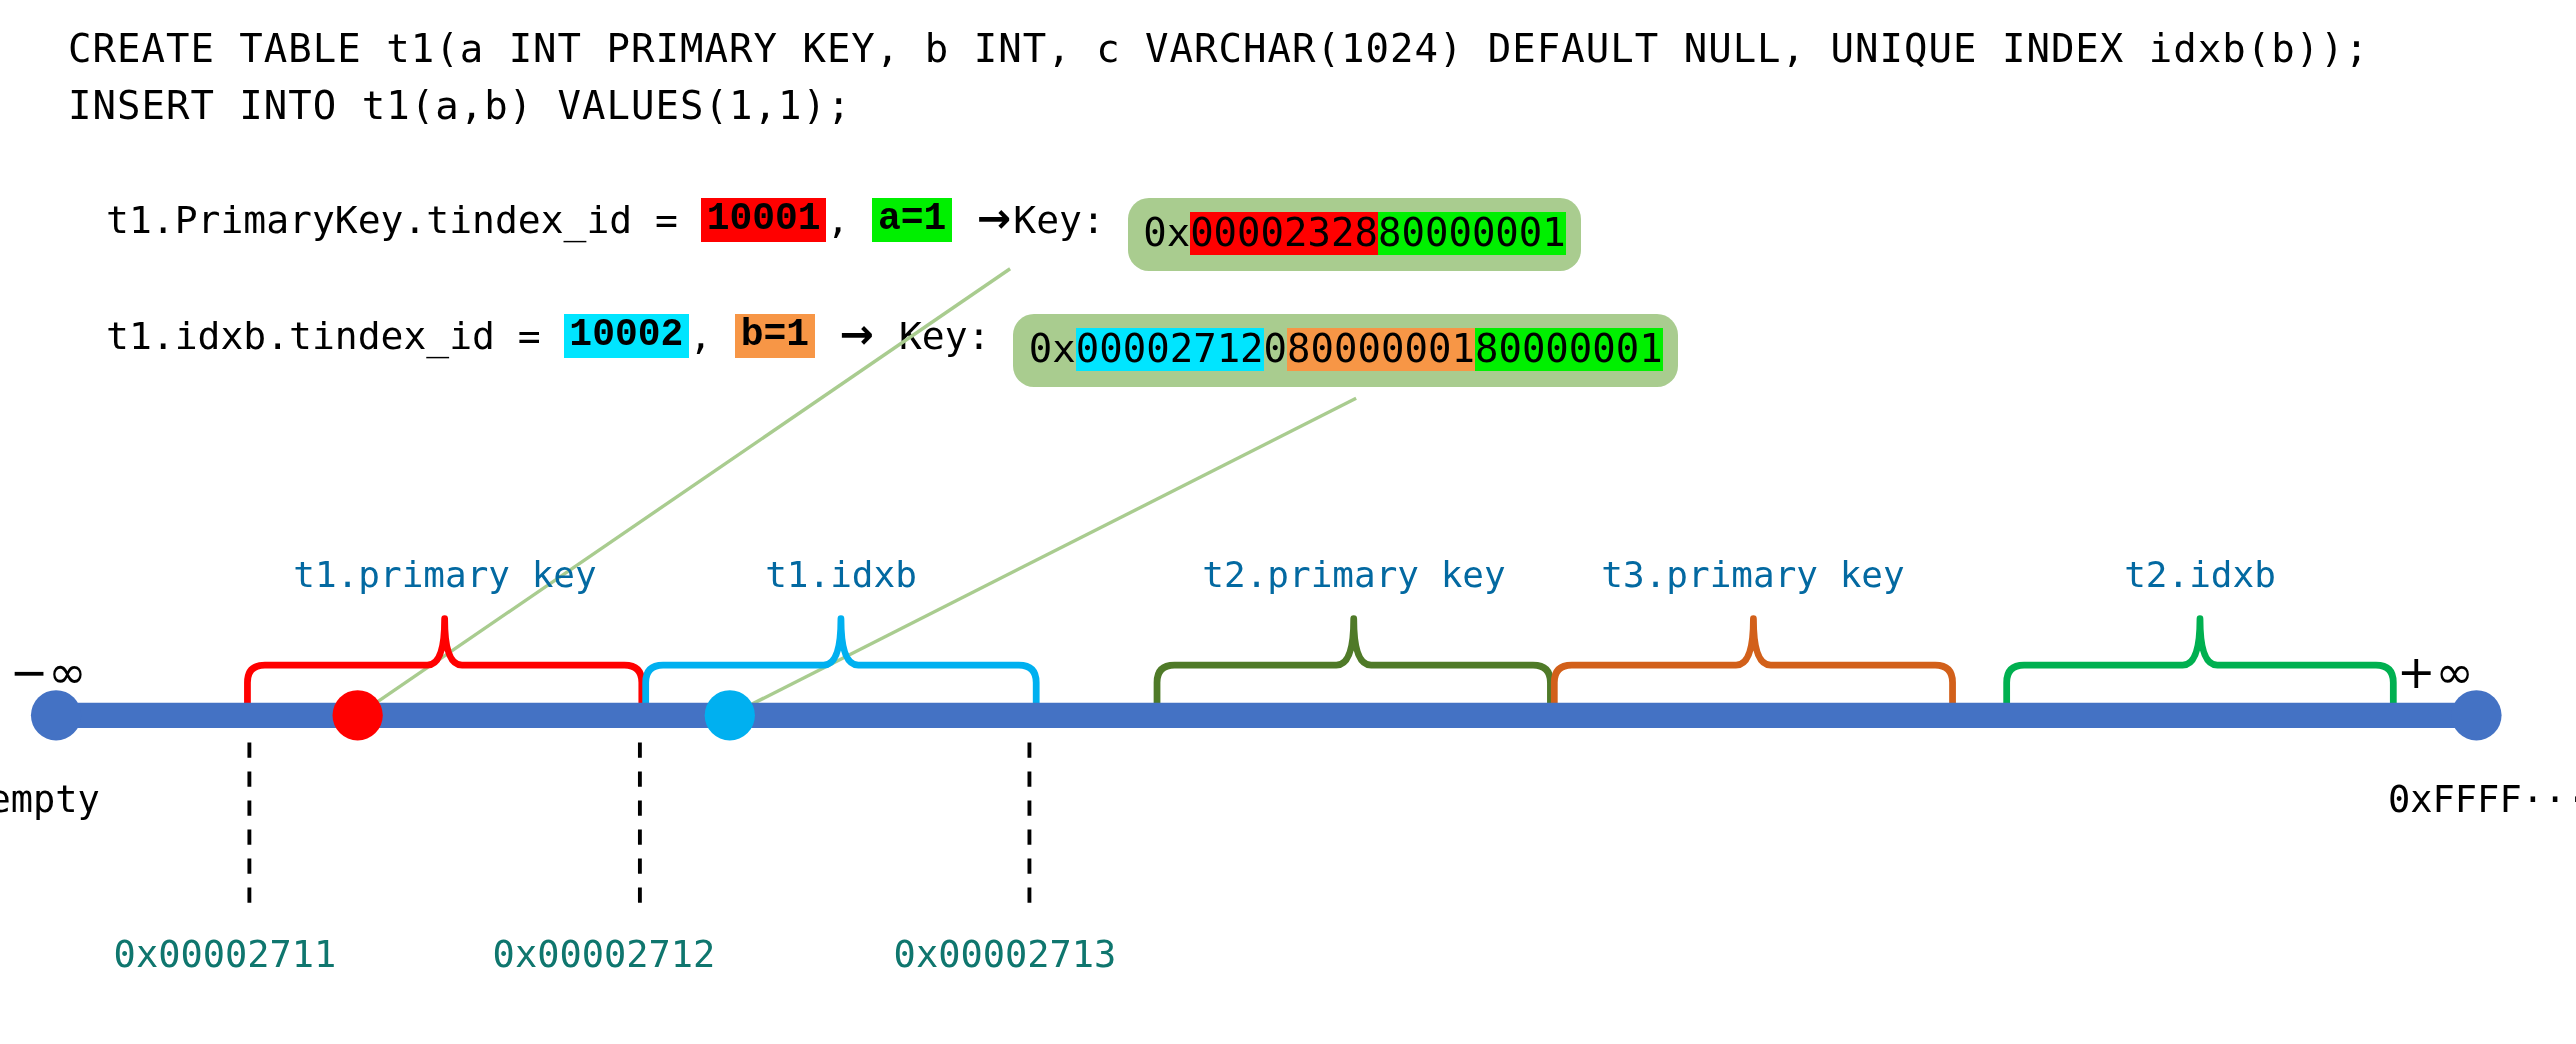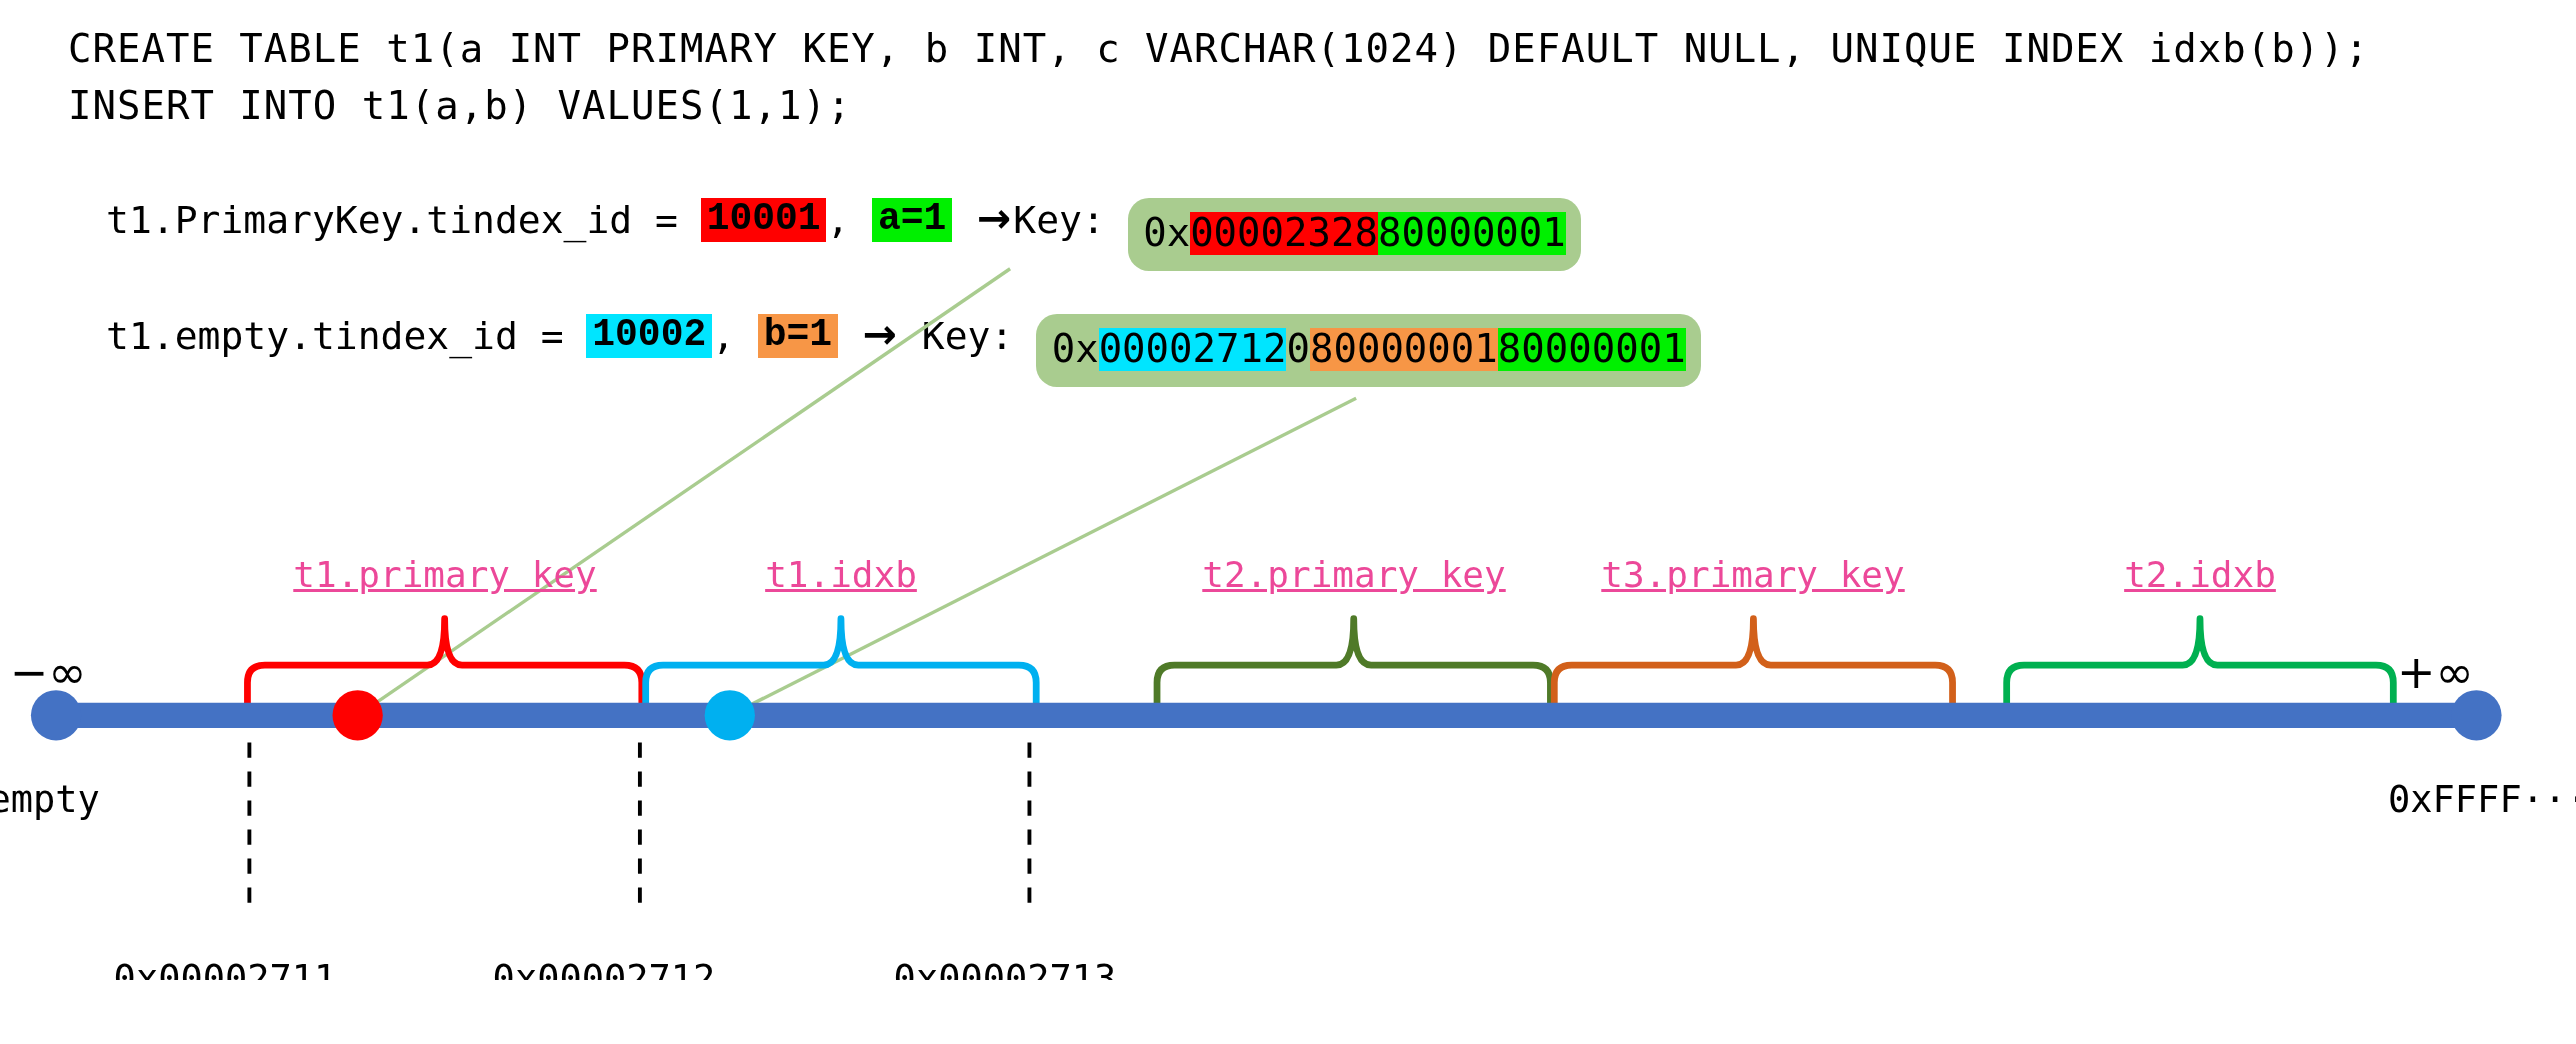--- a/index.html
+++ b/index.html
@@ -95,24 +95,23 @@
     position: absolute;
     left: 0; top: 0;
     width: 2576px; height: 1045px;
     pointer-events: none;
   }
   .brace-label {
     position: absolute;
     transform: translateX(-50%);
     font-family: "DejaVu Sans Mono", monospace;
     font-size: 36px;
-    color: #ec4899;
+    color: #0369a1;
     white-space: pre;
     top: 554px;
-    text-decoration: underline;
   }
   .inf-label {
     position: absolute;
     font-family: "DejaVu Sans", sans-serif;
     font-size: 46px;
     font-weight: 500;
     color: #000000;
     top: 645px;
   }
   .edge-label {
@@ -121,24 +120,23 @@
     font-size: 37px;
     color: #000000;
     top: 778px;
     white-space: pre;
   }
   .tick-label {
     position: absolute;
     transform: translateX(-50%);
     font-family: "DejaVu Sans Mono", monospace;
     font-size: 37px;
-    color: #000000;
+    color: #0f766e;
     top: 933px;
     white-space: pre;
-    margin-top: 24px;
   }
 </style>
 </head>
 <body>
 
 <div id="canvas">
 
   <div class="sql-line" id="sql-create">CREATE TABLE t1(a INT PRIMARY KEY, b INT, c VARCHAR(1024) DEFAULT NULL, UNIQUE INDEX idxb(b));</div>
   <div class="sql-line" id="sql-insert">INSERT INTO t1(a,b) VALUES(1,1);</div>
 
@@ -151,21 +149,21 @@
     <span class="arrow">→</span>
     <span class="lbl">Key: </span>
     <span class="key-band">
       <span class="seg seg-plain">0x</span>
       <span class="seg seg-red">00002328</span>
       <span class="seg seg-green">80000001</span>
     </span>
   </div>
 
   <div class="key-row" id="key-row-2">
-    <span class="lbl">t1.empty.tindex_id = </span>
+    <span class="lbl">t1.idxb.tindex_id = </span>
     <span class="chip chip-cyan">10002</span>
     <span class="lbl">, </span>
     <span class="chip chip-orange">b=1</span>
     <span class="lbl">&nbsp;</span>
     <span class="arrow">→</span>
     <span class="lbl"> Key: </span>
     <span class="key-band">
       <span class="seg seg-plain">0x</span>
       <span class="seg seg-cyan">00002712</span>
       <span class="seg seg-plain">0</span>

